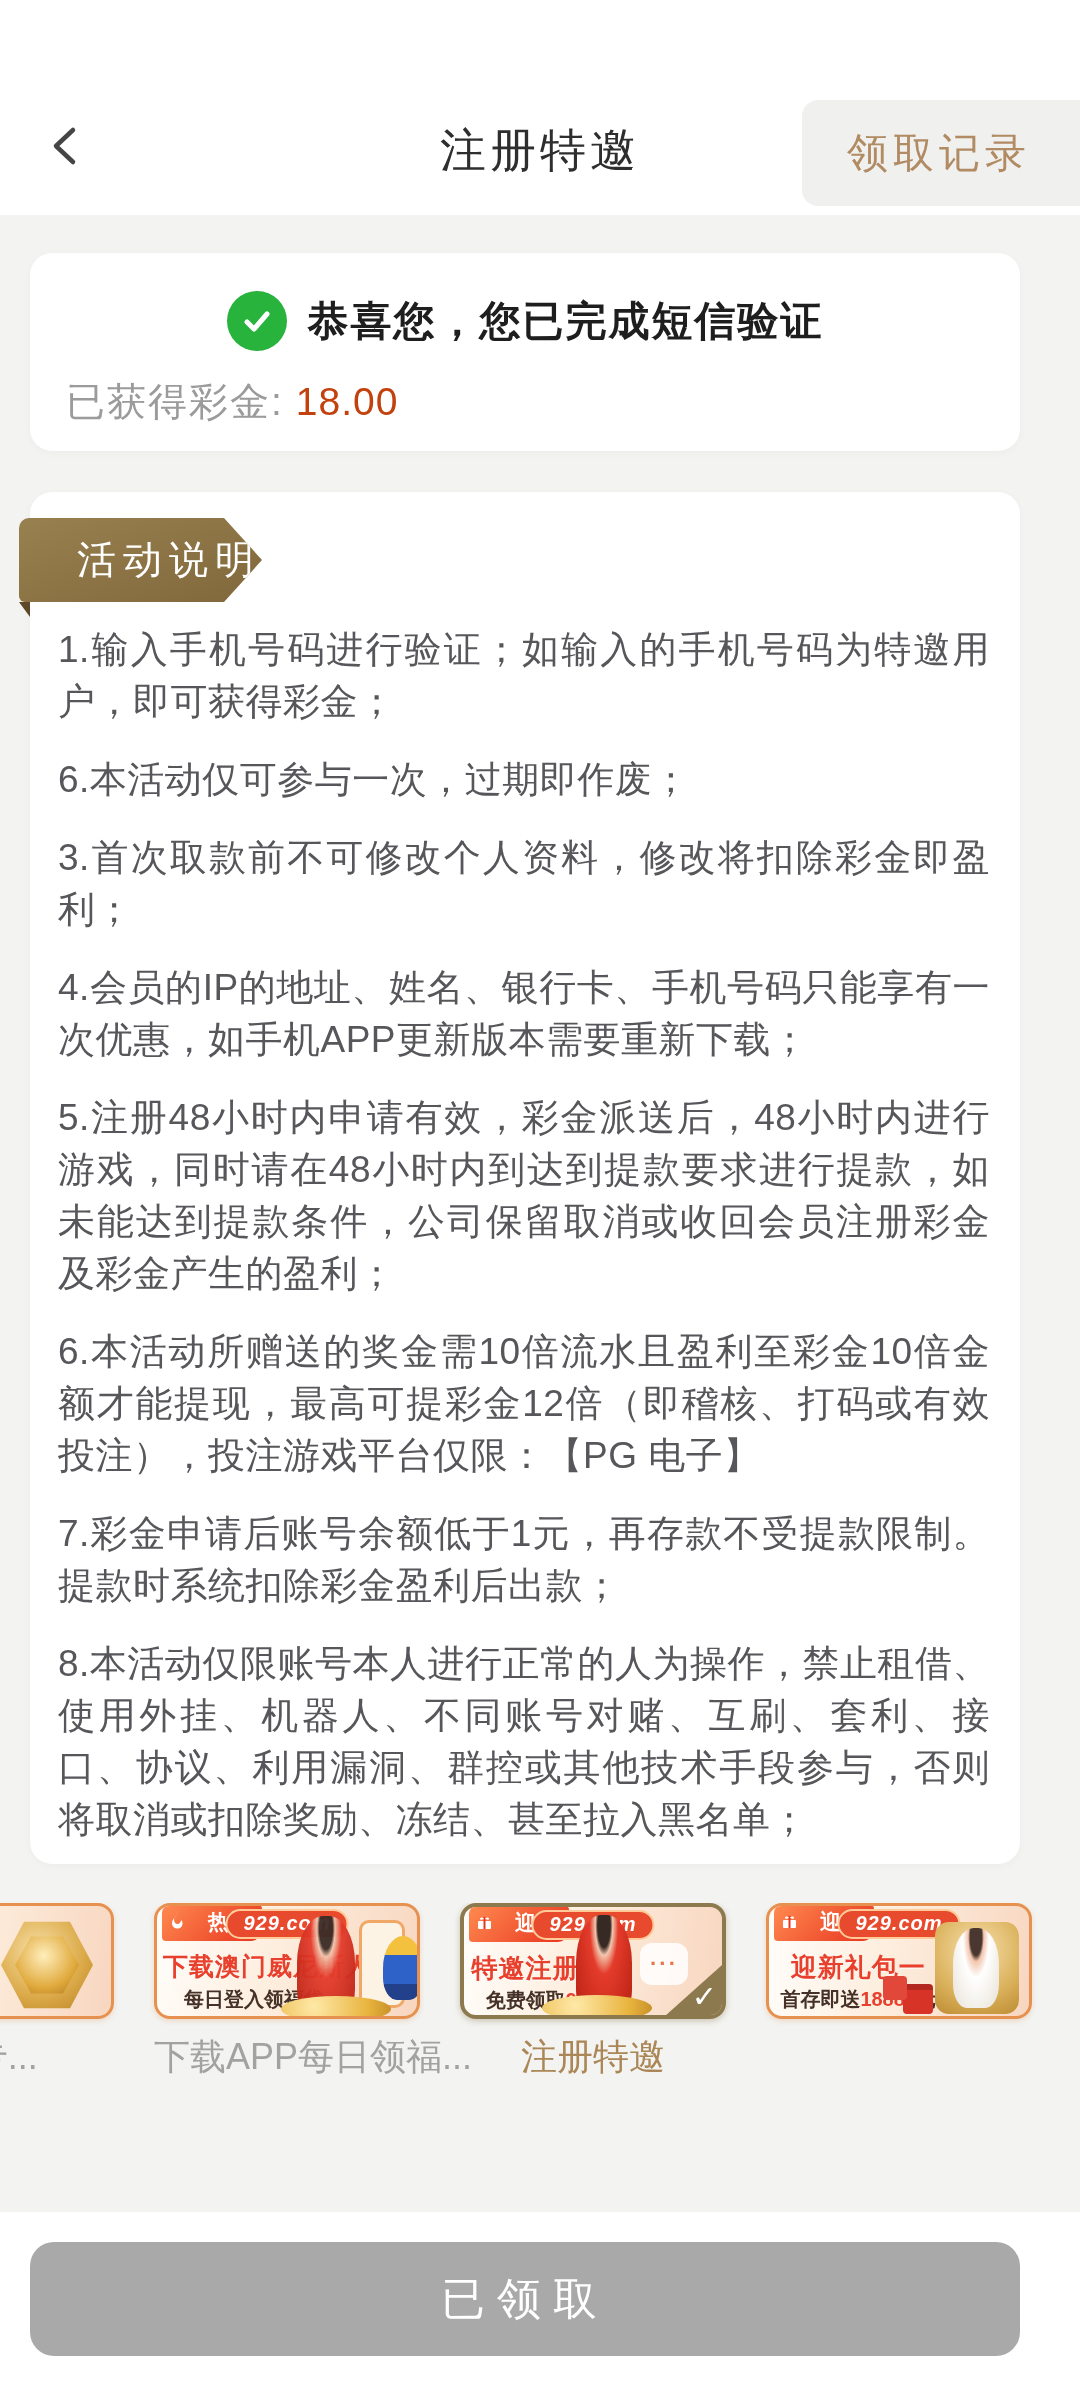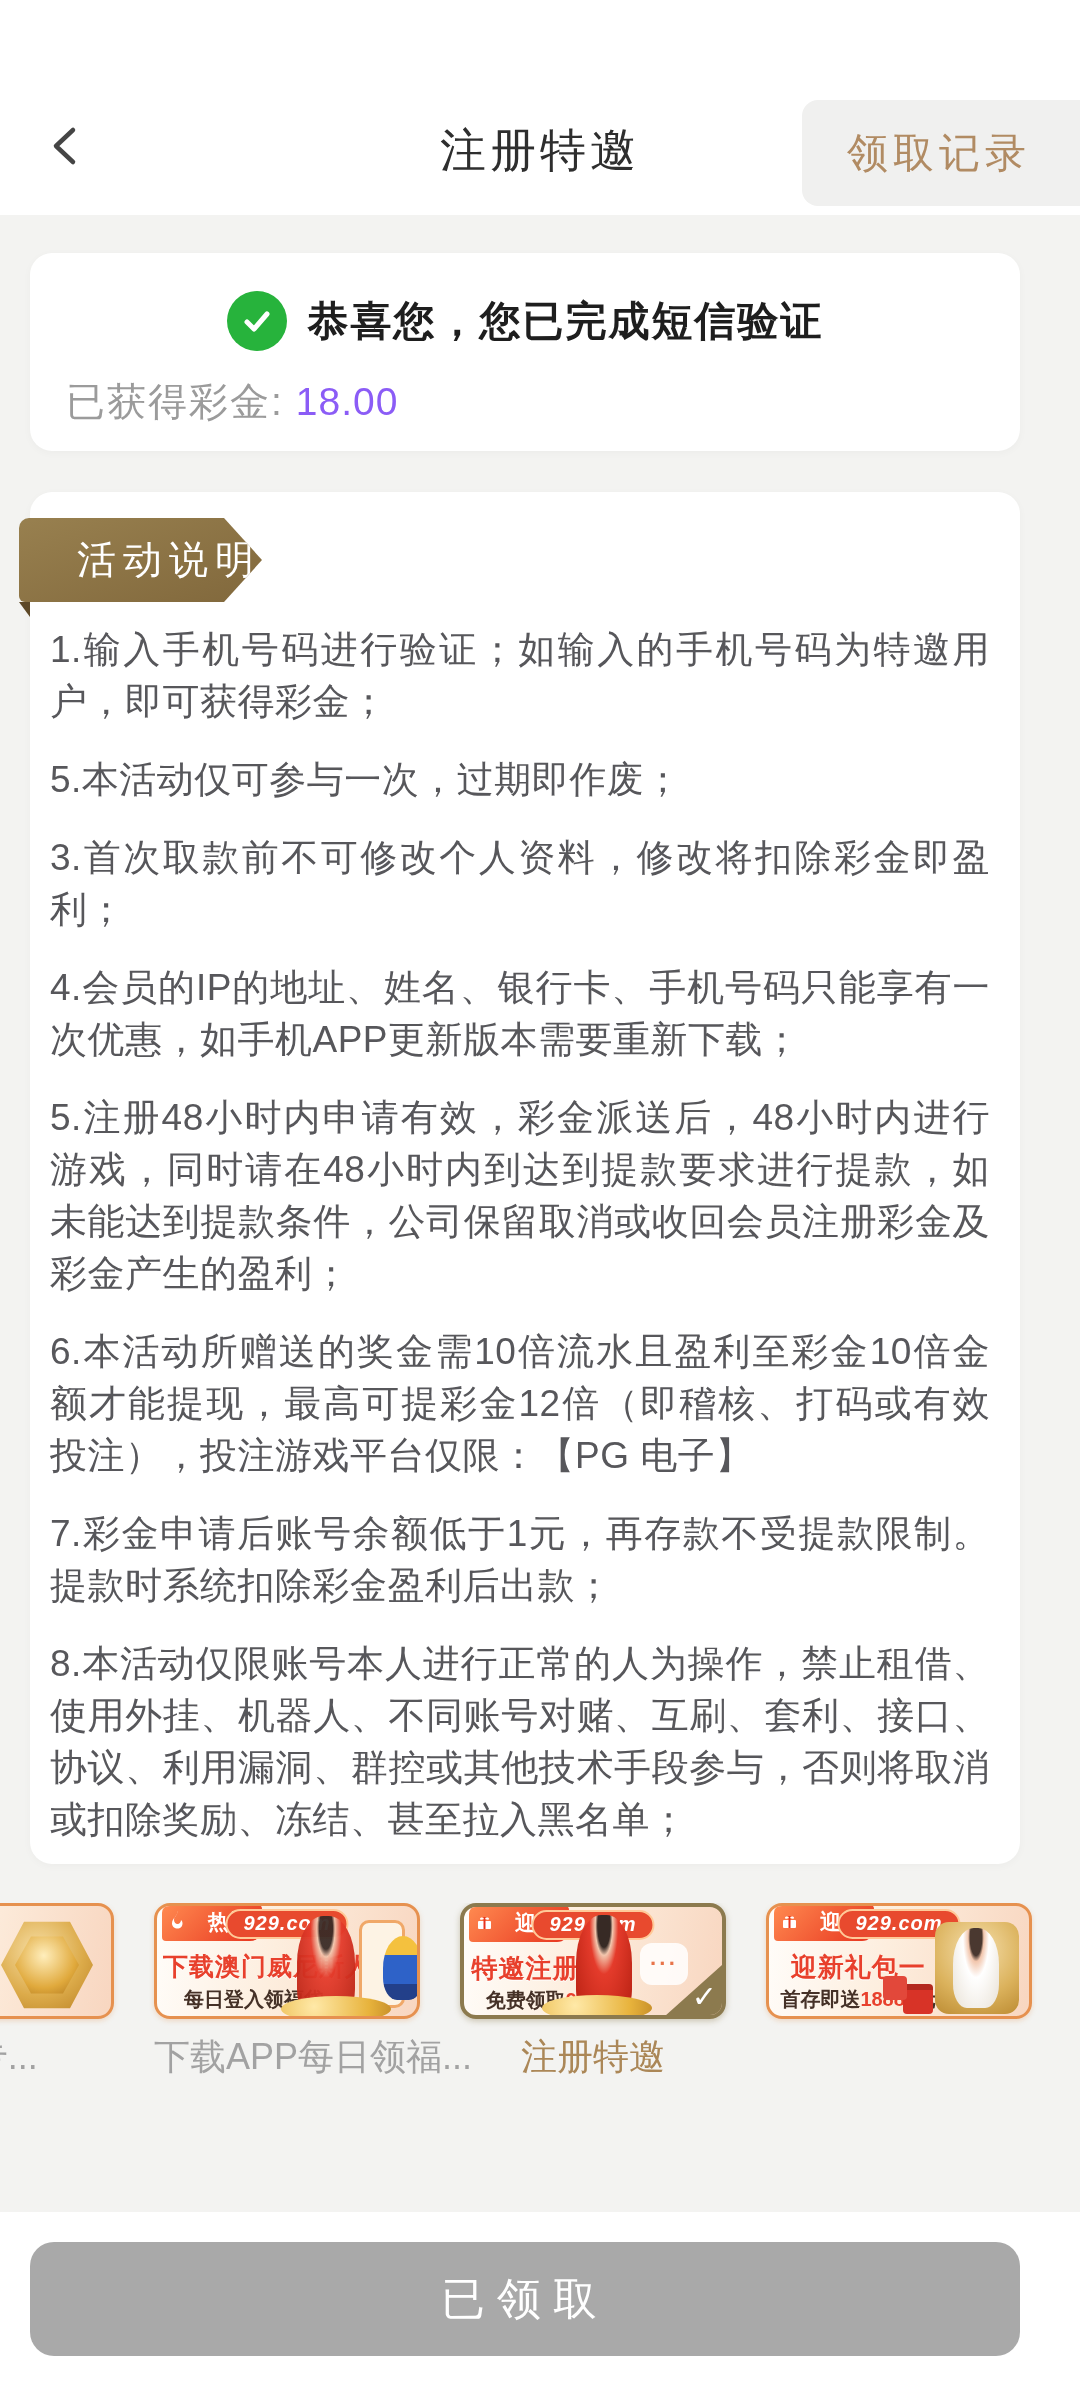--- a/index.html
+++ b/index.html
@@ -17,27 +17,27 @@
   .action-bg { position:absolute; right:-14px; top:100px; width:292px; height:106px; background:#f0f0ef; border-radius:16px; display:flex; align-items:center; justify-content:center; }
   .action-label { font-size:41px; color:#b18b63; letter-spacing:5px; padding-right:18px; }
 
   
   .card { position:absolute; left:30px; width:990px; background:#ffffff; border-radius:22px; box-shadow:0 2px 8px rgba(0,0,0,0.03); }
   .card-status { top:253px; height:198px; }
   .status-row { display:flex; align-items:center; justify-content:center; padding-top:38px; gap:21px; }
   .check-circle { width:60px; height:60px; border-radius:50%; background:#27b33c; display:flex; align-items:center; justify-content:center; flex:0 0 auto; }
   .status-msg { font-size:41px; font-weight:600; color:#1e1e1e; letter-spacing:2px; }
   .bonus-line { position:absolute; left:36px; top:122px; font-size:39px; color:#9b9b9b; letter-spacing:2px; }
-  .bonus-amount { color:#8b5cf6; padding-left:12px; letter-spacing:1px; }
+  .bonus-amount { color:#c2410c; padding-left:12px; letter-spacing:1px; }
 
   .card-rules { top:492px; height:1372px; }
   .ribbon { position:absolute; left:-11px; top:26px; width:243px; height:84px; background:linear-gradient(160deg,#98804f,#81683c); border-radius:10px 0 0 6px; clip-path:polygon(0 0,205px 0,243px 42px,205px 84px,0 84px); display:flex; align-items:center;padding-left:24px; }
   .ribbon-label { color:#ffffff; font-size:39px; letter-spacing:7px; padding-left:34px; }
   .ribbon-fold { position:absolute; left:-11px; top:110px; width:11px; height:15px; background:#5d4827; clip-path:polygon(0 0,100% 0,100% 100%); }
-  .rules-body { height:100%; overflow:hidden; padding:132px 30px 10px 20px; }
+  .rules-body { height:100%; overflow:hidden; padding:132px 30px 10px 28px; }
   .rules-body p { font-size:37px; line-height:52px; color:#57575b; text-align:justify; margin-bottom:26px; letter-spacing:0.5px; }
 
   
   .carousel { position:absolute; left:0; top:1903px; width:1080px; height:200px; overflow:hidden; }
   .track { display:flex; gap:40px; margin-left:-152px; }
   .promo { width:266px; flex:0 0 auto; }
   .thumb { position:relative; width:266px; height:116px; border:3px solid #e6914f; border-radius:16px; background:linear-gradient(100deg,#fffdfa 0%,#fdeede 45%,#f8d6c0 100%); overflow:hidden; box-shadow:0 2px 5px rgba(224,135,62,0.25); }
   .thumb.selected { border:4px solid #8c7a4e; box-shadow:0 2px 6px rgba(140,122,78,0.4); }
   .corner-check { position:absolute; right:-1px; bottom:-1px; width:58px; height:52px; background:#8c7a4e; clip-path:polygon(100% 0,100% 100%,0 100%); display:flex; align-items:flex-end; justify-content:flex-end; }
   .corner-check span { color:#ffffff; font-size:30px; font-weight:700; padding:0 6px 2px 0; }
@@ -101,21 +101,21 @@
     </div>
   </div>
 
   <div class="card card-rules">
     <div class="ribbon">
       <span class="ribbon-label">活动说明</span>
     </div>
     <div class="ribbon-fold"></div>
     <div class="rules-body">
       <p>1.输入手机号码进行验证；如输入的手机号码为特邀用户，即可获得彩金；</p>
-      <p>5.本活动仅可参与一次，过期即作废；</p>
+      <p>6.本活动仅可参与一次，过期即作废；</p>
       <p>3.首次取款前不可修改个人资料，修改将扣除彩金即盈利；</p>
       <p>4.会员的IP的地址、姓名、银行卡、手机号码只能享有一次优惠，如手机APP更新版本需要重新下载；</p>
       <p>5.注册48小时内申请有效，彩金派送后，48小时内进行游戏，同时请在48小时内到达到提款要求进行提款，如未能达到提款条件，公司保留取消或收回会员注册彩金及彩金产生的盈利；</p>
       <p>6.本活动所赠送的奖金需10倍流水且盈利至彩金10倍金额才能提现，最高可提彩金12倍（即稽核、打码或有效投注），投注游戏平台仅限：【PG 电子】</p>
       <p>7.彩金申请后账号余额低于1元，再存款不受提款限制。提款时系统扣除彩金盈利后出款；</p>
       <p>8.本活动仅限账号本人进行正常的人为操作，禁止租借、使用外挂、机器人、不同账号对赌、互刷、套利、接口、协议、利用漏洞、群控或其他技术手段参与，否则将取消或扣除奖励、冻结、甚至拉入黑名单；</p>
 
     </div>
   </div>
 

